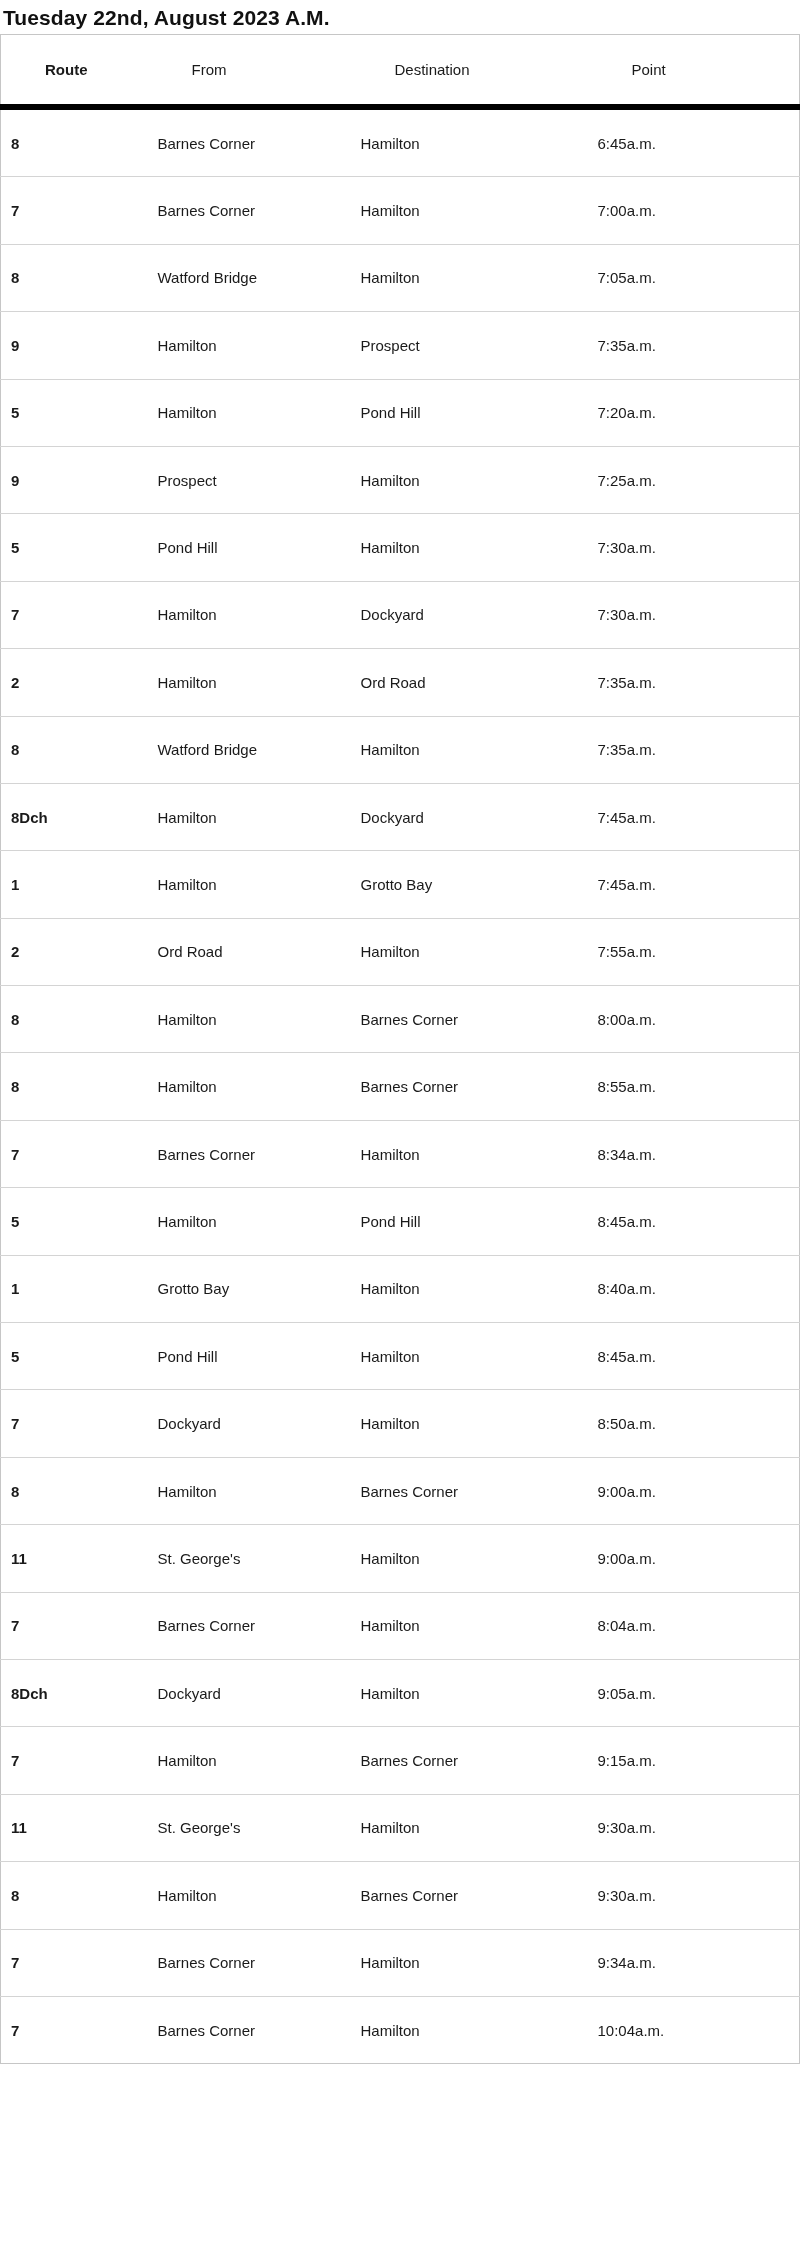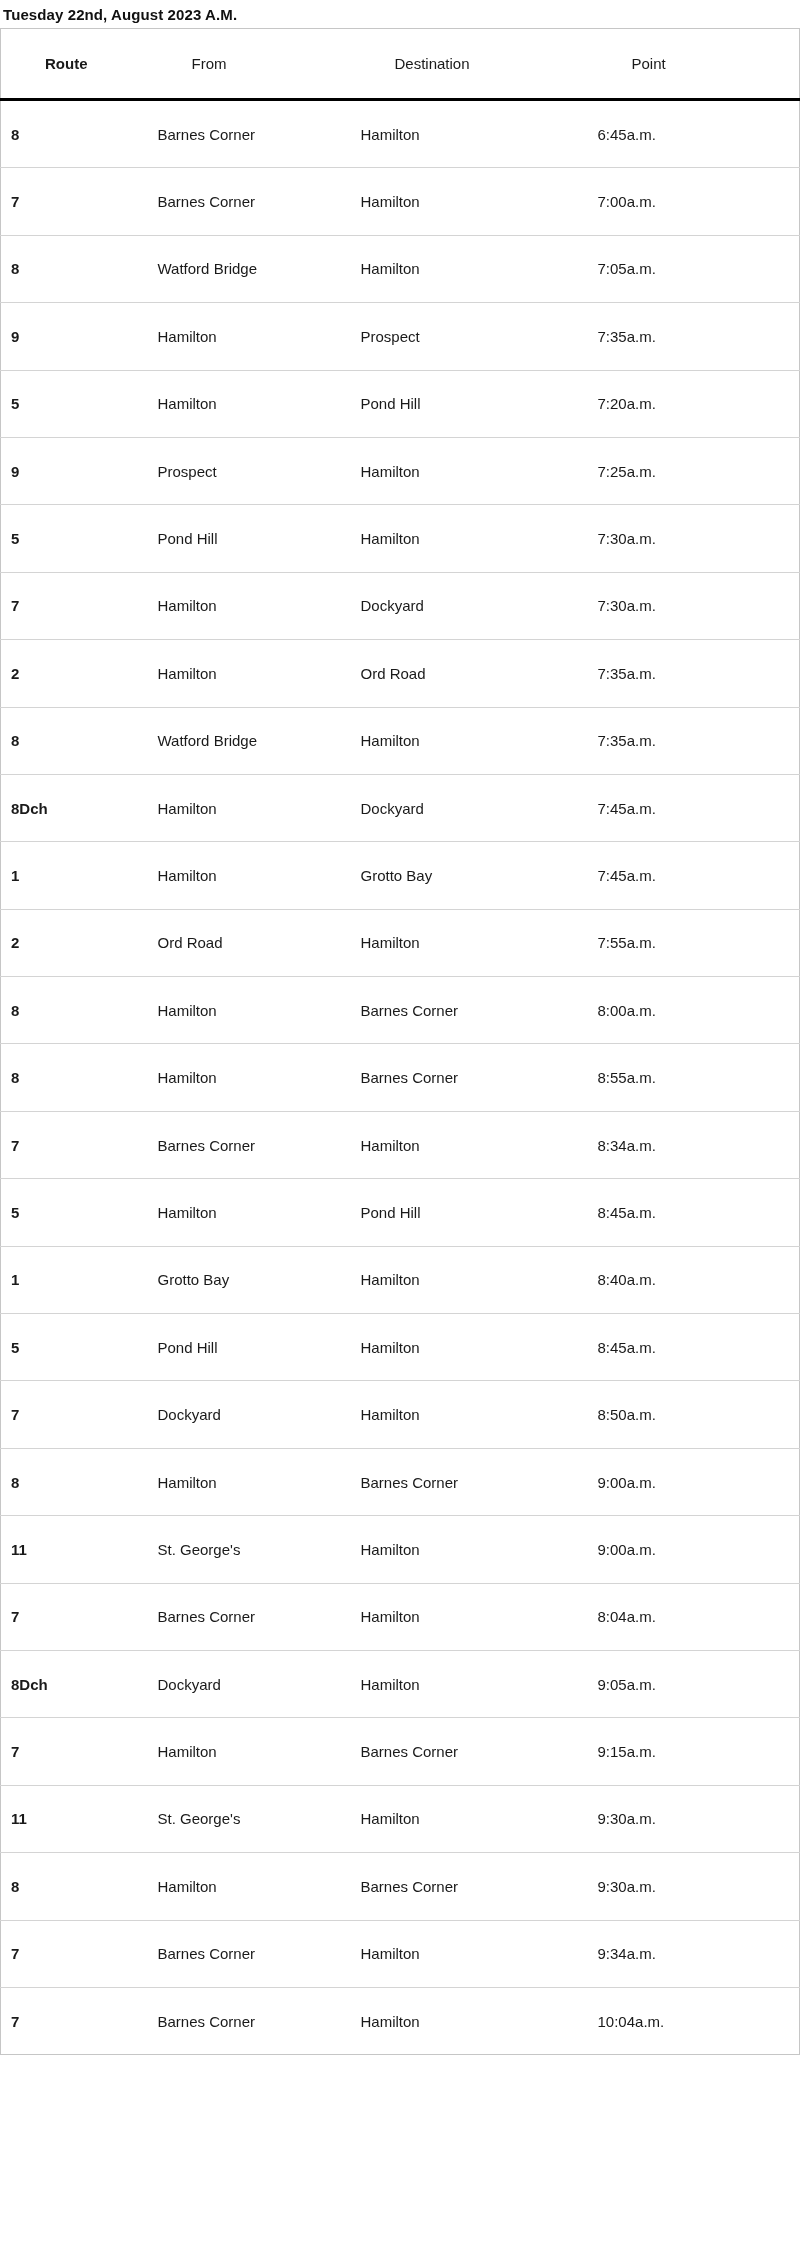--- a/index.html
+++ b/index.html
@@ -8,21 +8,21 @@
     background: #ffffff;
     font-family: "Liberation Sans", "DejaVu Sans", sans-serif;
     color: #1a1a1a;
   }
   .page {
     width: 800px;
     box-sizing: border-box;
   }
   h1.page-title {
     margin: 7px 0 6px 3px;
-    font-size: 15px;
+    font-size: 21px;
     line-height: 1.0;
     font-weight: 800;
     color: #111111;
     letter-spacing: 0.1px;
   }
   table.schedule {
     width: 800px;
     border-collapse: collapse;
     table-layout: fixed;
     border: 1px solid #c6c6c6;
@@ -37,21 +37,21 @@
     text-align: left;
     vertical-align: middle;
     padding: 0 6px 0 10px;
     font-weight: 400;
     color: #1a1a1a;
     overflow: hidden;
     white-space: nowrap;
   }
   table.schedule thead th {
     height: 69px;
-    border-bottom: 3px solid #000000;
+    border-bottom: 6px solid #000000;
     padding-left: 44px;
   }
   table.schedule thead th.route-col { font-weight: 700; }
   table.schedule tbody td {
     height: 66.4px;
     border-bottom: 1px solid #d4d4d4;
   }
   table.schedule tbody tr:last-child td {
     border-bottom: none;
   }

